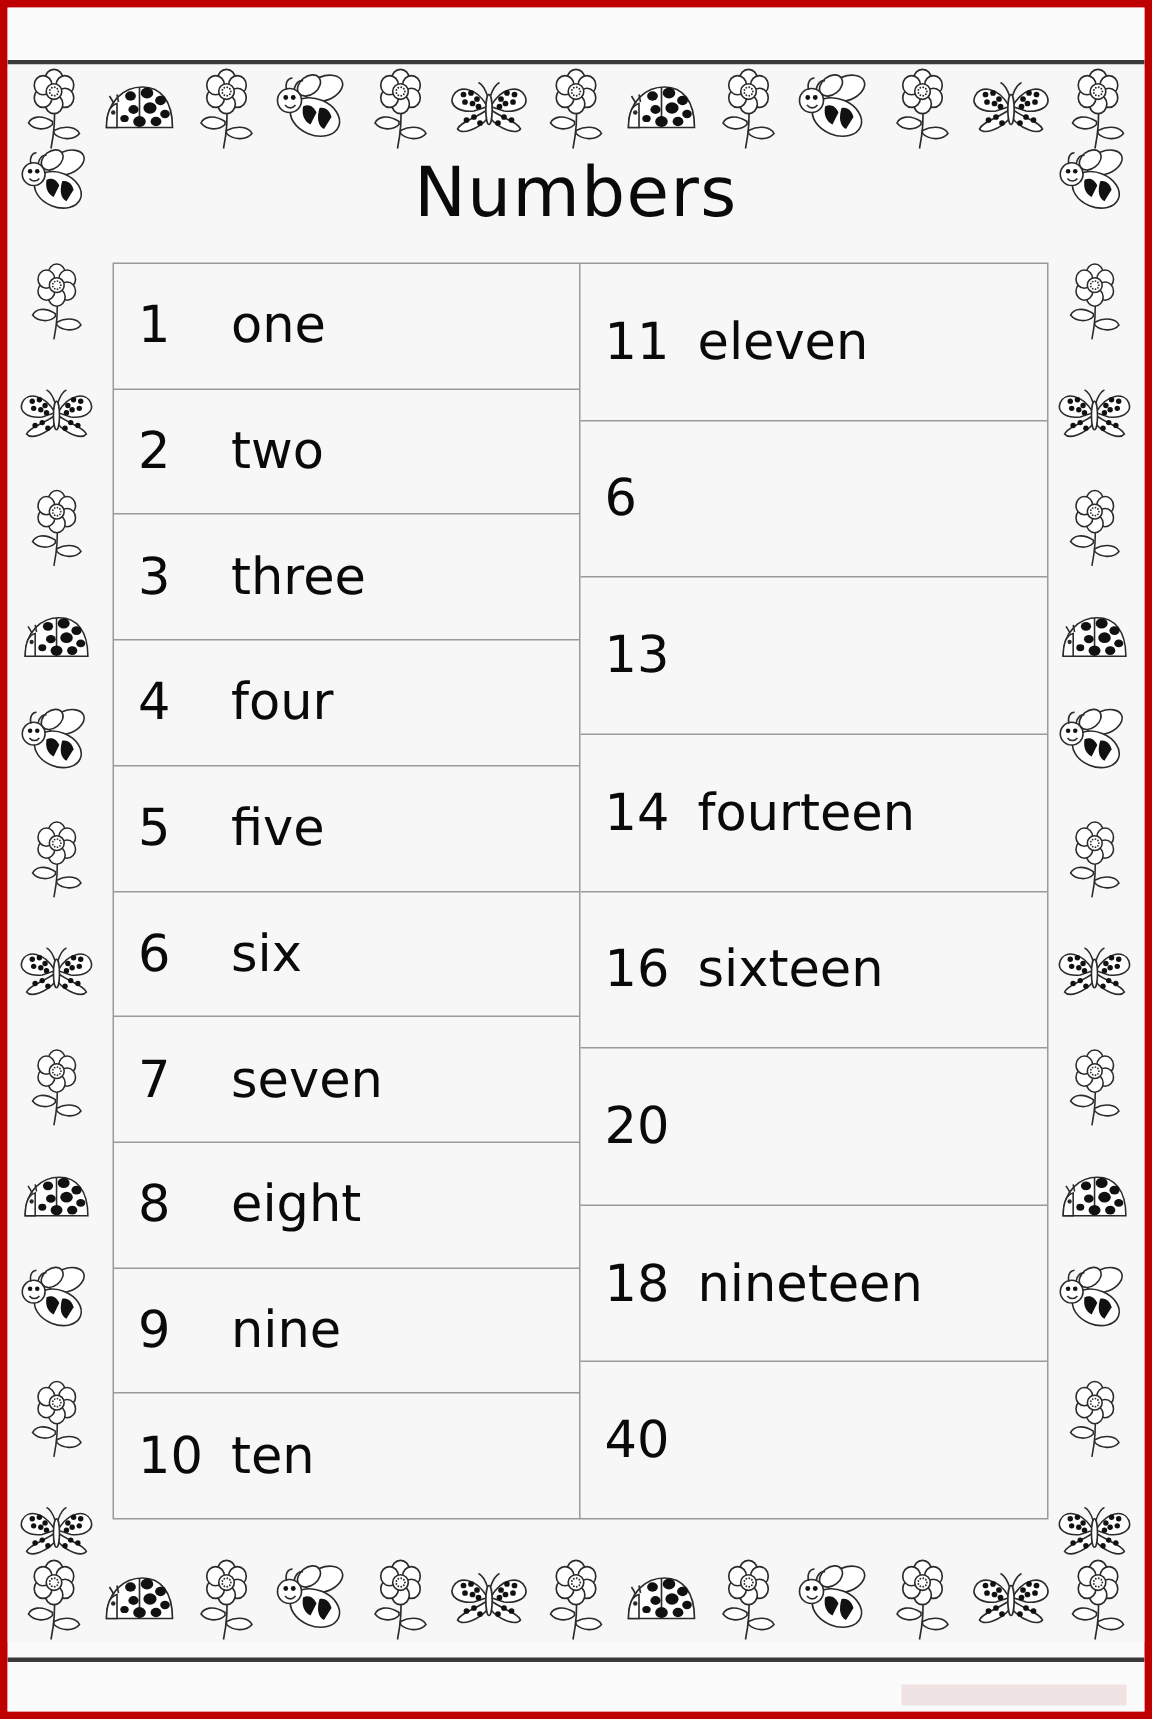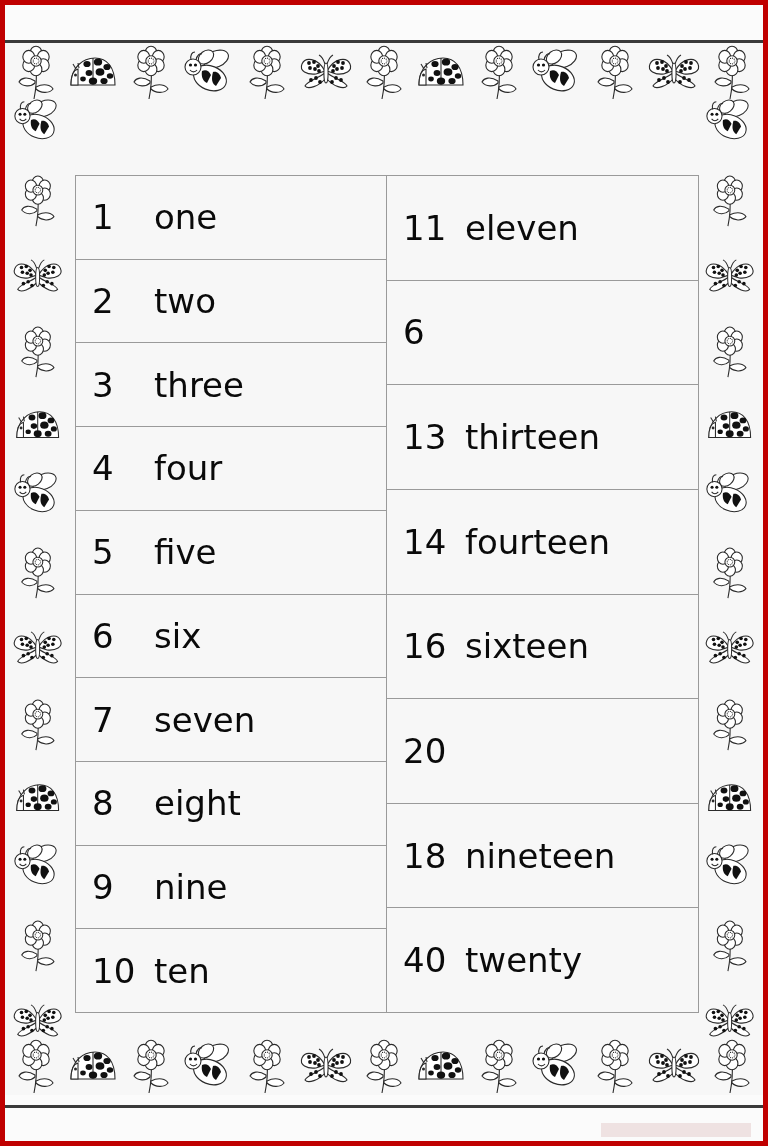--- a/index.html
+++ b/index.html
@@ -1415,20 +1415,21 @@
               <circle cx="38" cy="16" r="1.9" fill="#111" stroke="none"></circle>
               <circle cx="34" cy="18" r="1.9" fill="#111" stroke="none"></circle>
               <circle cx="42" cy="27" r="1.9" fill="#111" stroke="none"></circle>
               <circle cx="37" cy="25" r="1.9" fill="#111" stroke="none"></circle>
               <circle cx="33" cy="29" r="1.9" fill="#111" stroke="none"></circle>
             </g>
           </svg>
         </span>
       </div>
 
+    <div class="title">Numbers</div>
 
     <div class="table-wrap">
       <div class="col col-left" id="col-left">
           <div class="row">
             <span class="num">1</span>
             <span class="word">one</span>
           </div>
           <div class="row">
             <span class="num">2</span>
             <span class="word">two</span>
@@ -1469,40 +1470,38 @@
       <div class="col col-right" id="col-right">
           <div class="row">
             <span class="num">11</span>
             <span class="word">eleven</span>
           </div>
           <div class="row">
             <span class="num">6</span>
           </div>
           <div class="row">
             <span class="num">13</span>
-            <span class="word">thirteen</span>
           </div>
           <div class="row">
             <span class="num">14</span>
             <span class="word">fourteen</span>
           </div>
           <div class="row">
             <span class="num">16</span>
             <span class="word">sixteen</span>
           </div>
           <div class="row">
             <span class="num">20</span>
           </div>
           <div class="row">
             <span class="num">18</span>
             <span class="word">nineteen</span>
           </div>
           <div class="row">
             <span class="num">40</span>
-            <span class="word">twenty</span>
           </div>
         </div>
     </div>
 
   </div>
 
   <div class="rule rule-bottom"></div>
   <div class="band band-bottom">
     <div class="watermark"></div>
   </div>

